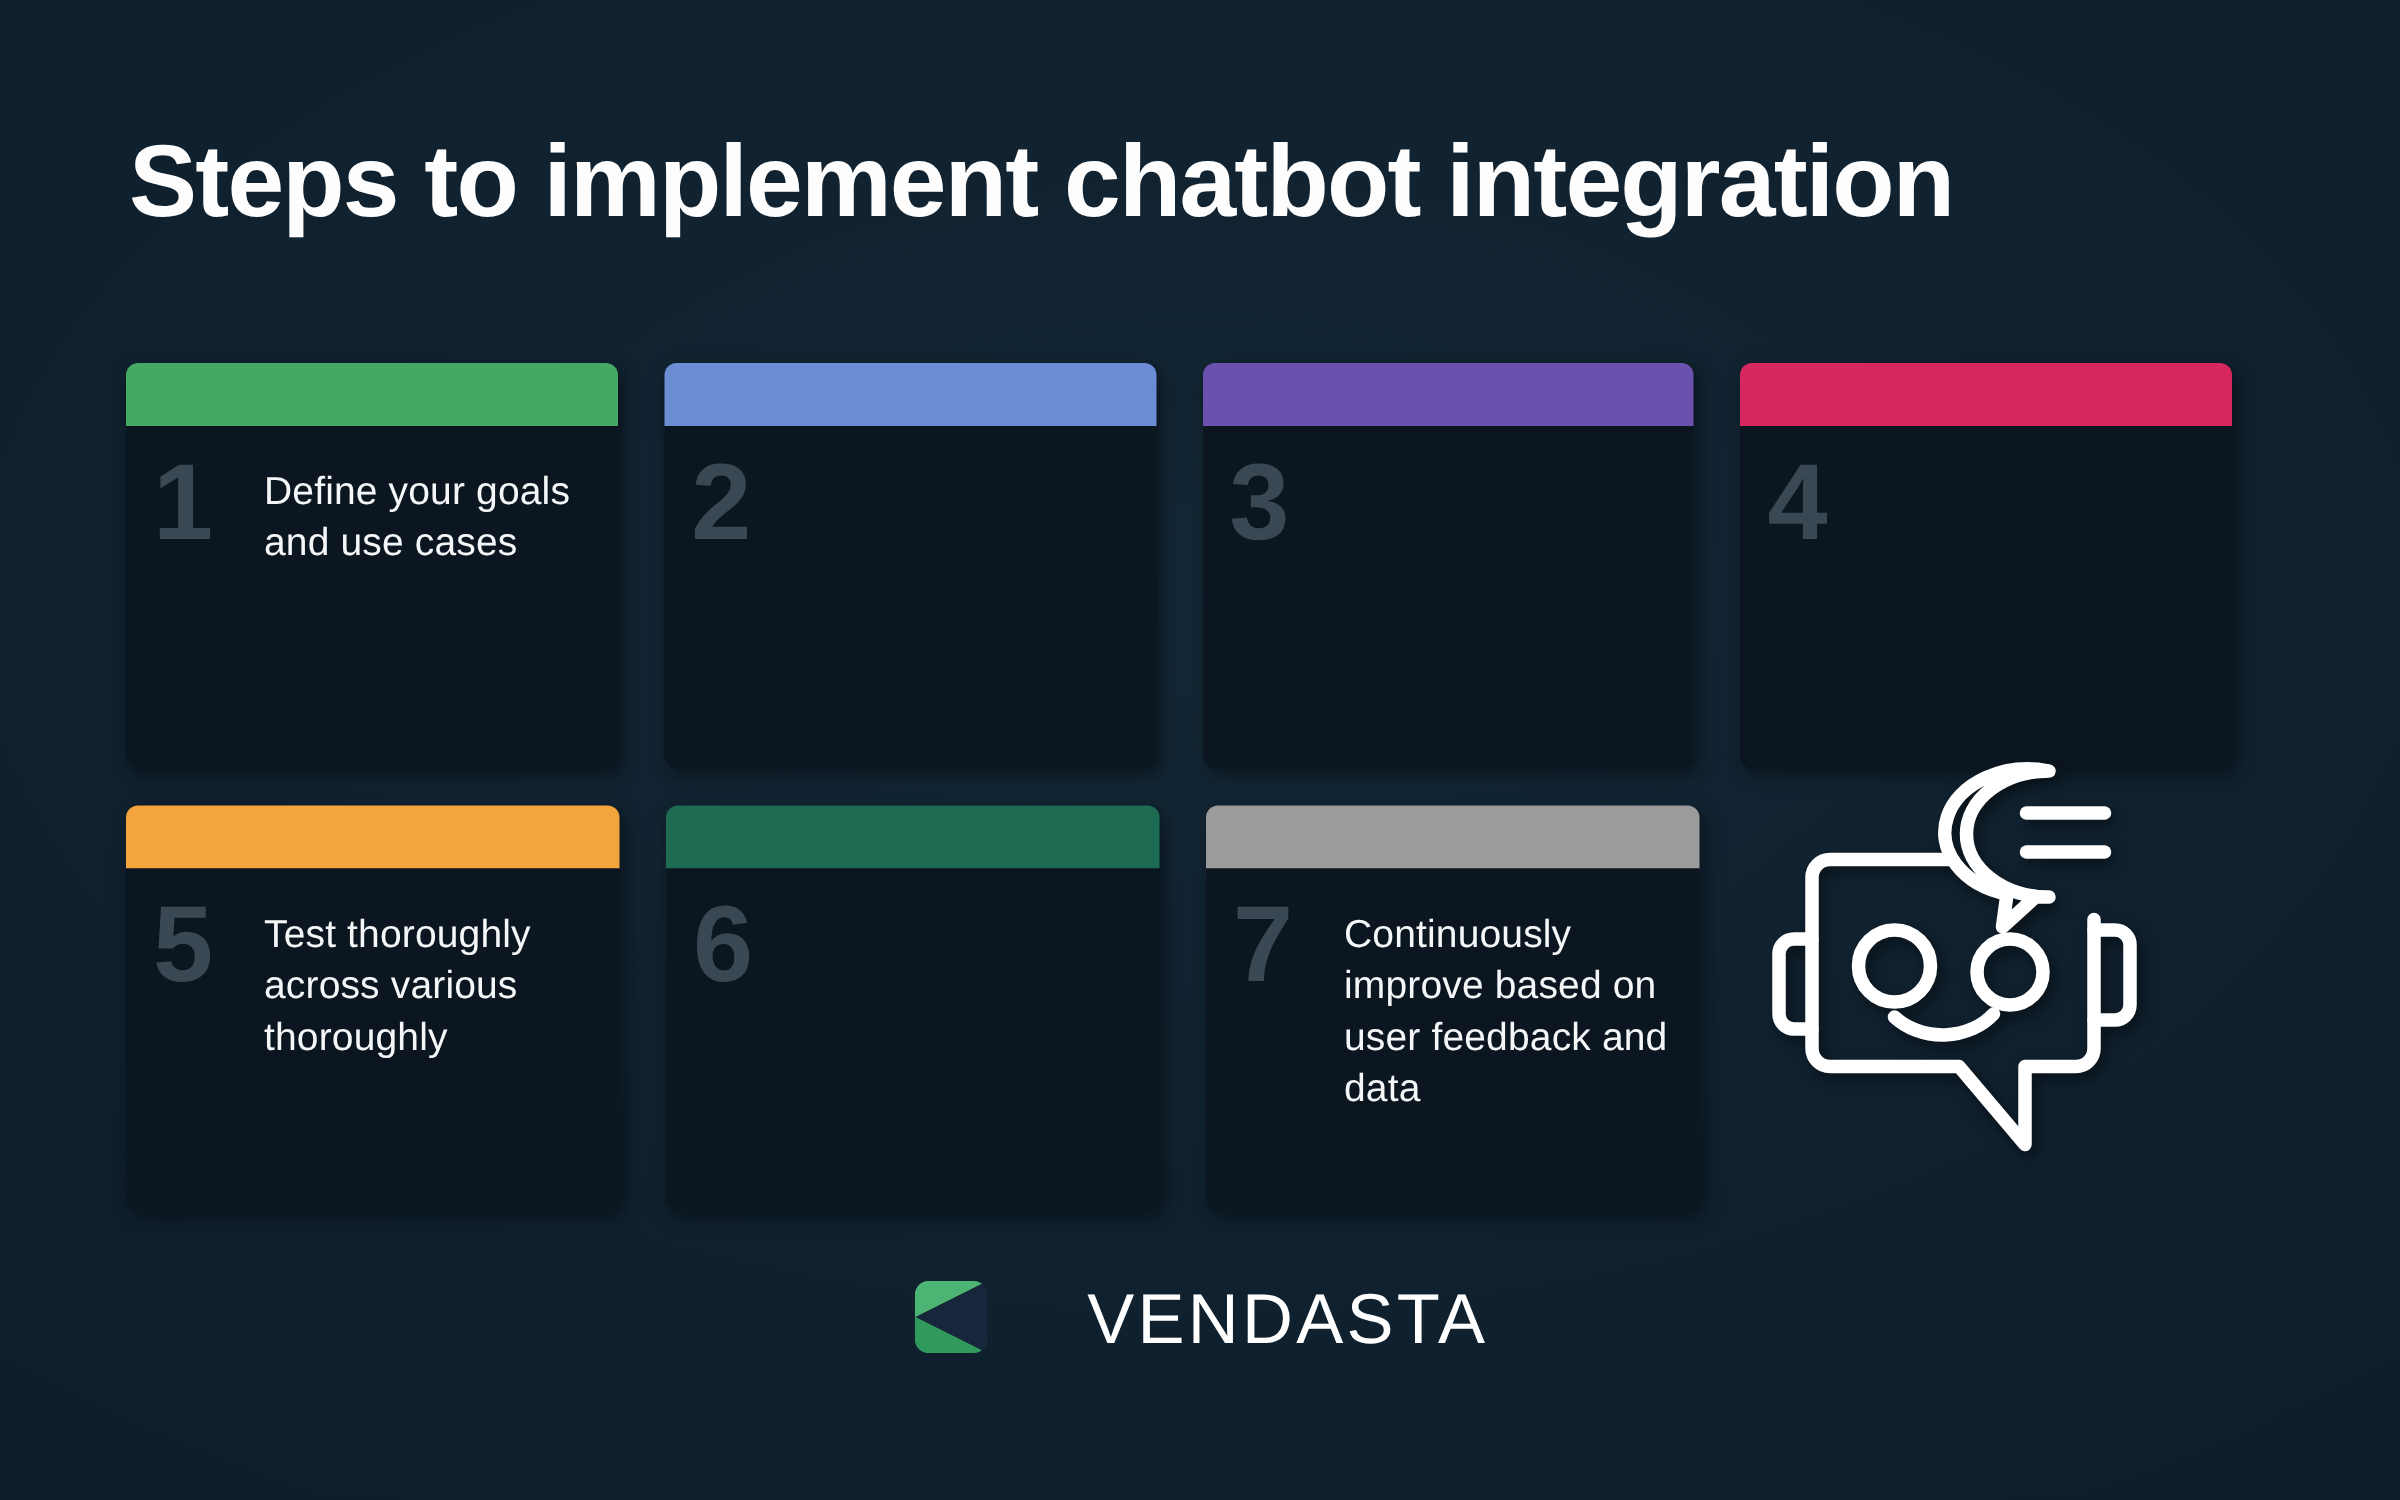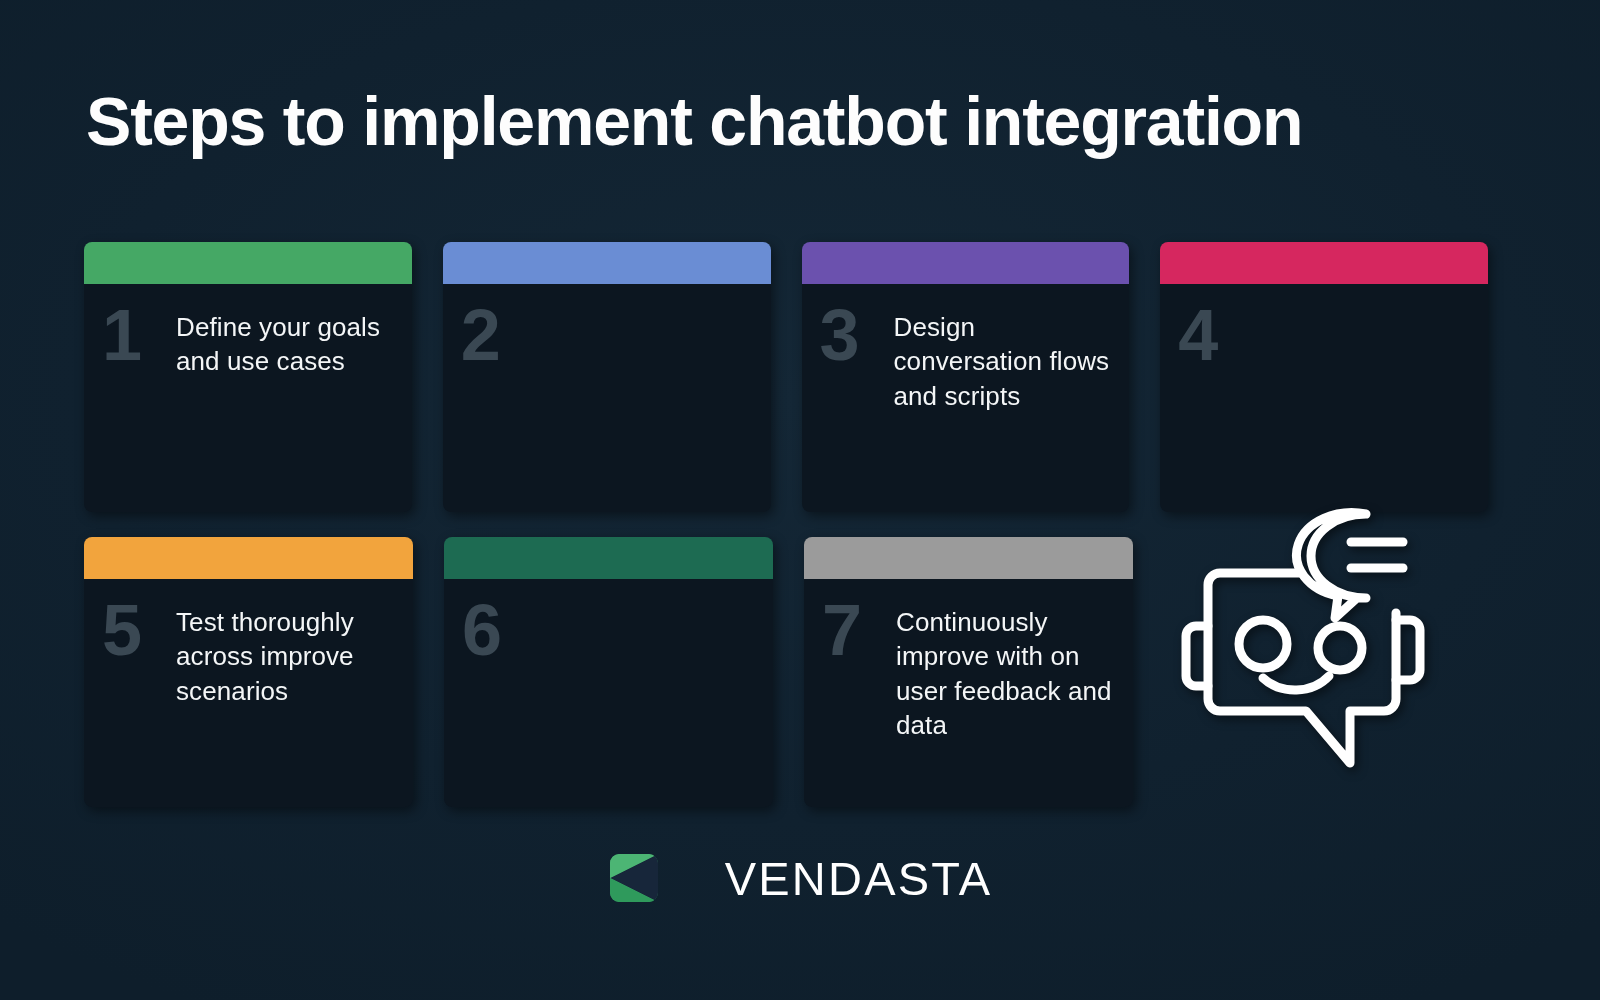--- a/index.html
+++ b/index.html
@@ -125,55 +125,54 @@
         <div class="card-head" style="background:#6a8dd4"></div>
         <div class="card-body">
           <div class="step-num">2</div>
         </div>
       </div>
 
       <div class="card">
         <div class="card-head" style="background:#6b51ae"></div>
         <div class="card-body">
           <div class="step-num">3</div>
-          <div class="step-text">Design conversation flows and scripts</div>
         </div>
       </div>
 
       <div class="card">
         <div class="card-head" style="background:#d6275f"></div>
         <div class="card-body">
           <div class="step-num">4</div>
         </div>
       </div>
 
     </div>
 
     <div class="row">
 
       <div class="card">
         <div class="card-head" style="background:#f2a43d"></div>
         <div class="card-body">
           <div class="step-num">5</div>
-          <div class="step-text">Test thoroughly across improve scenarios</div>
+          <div class="step-text">Test thoroughly across various thoroughly</div>
         </div>
       </div>
 
       <div class="card">
         <div class="card-head" style="background:#1d6b52"></div>
         <div class="card-body">
           <div class="step-num">6</div>
         </div>
       </div>
 
       <div class="card">
         <div class="card-head" style="background:#9b9b9b"></div>
         <div class="card-body">
           <div class="step-num">7</div>
-          <div class="step-text">Continuously improve with on user feedback and data</div>
+          <div class="step-text">Continuously improve based on user feedback and data</div>
         </div>
       </div>
 
     </div>
   </div>
 
   <svg class="bot" viewBox="0 0 300 300">
     <g fill="none" stroke="#ffffff" stroke-width="9" stroke-linecap="round" stroke-linejoin="round">
 
       <path d="M40 128 h-12 a10 10 0 0 0 -10 10 v40 a10 10 0 0 0 10 10 h12"></path>

